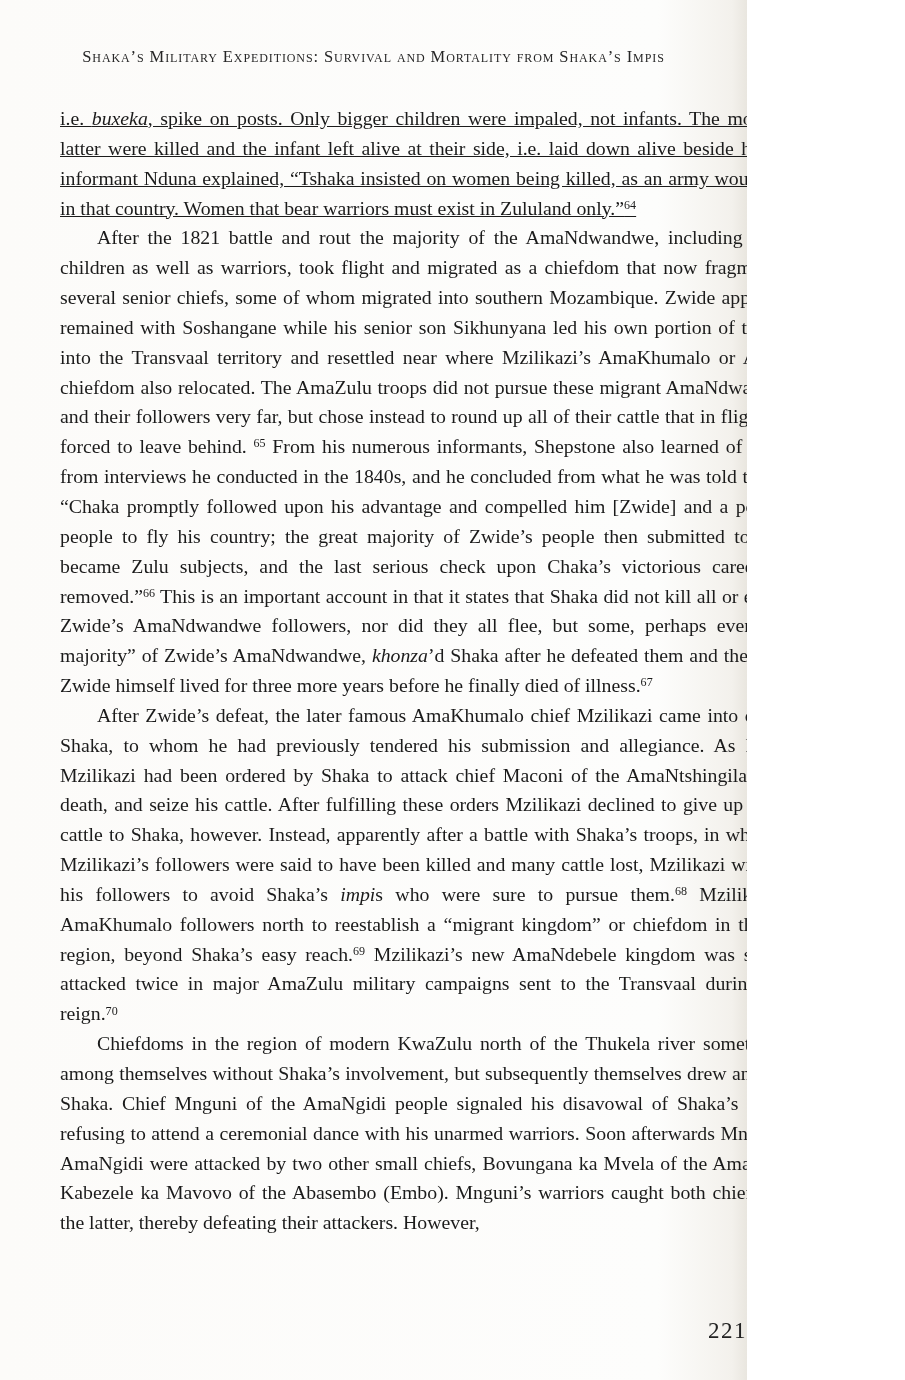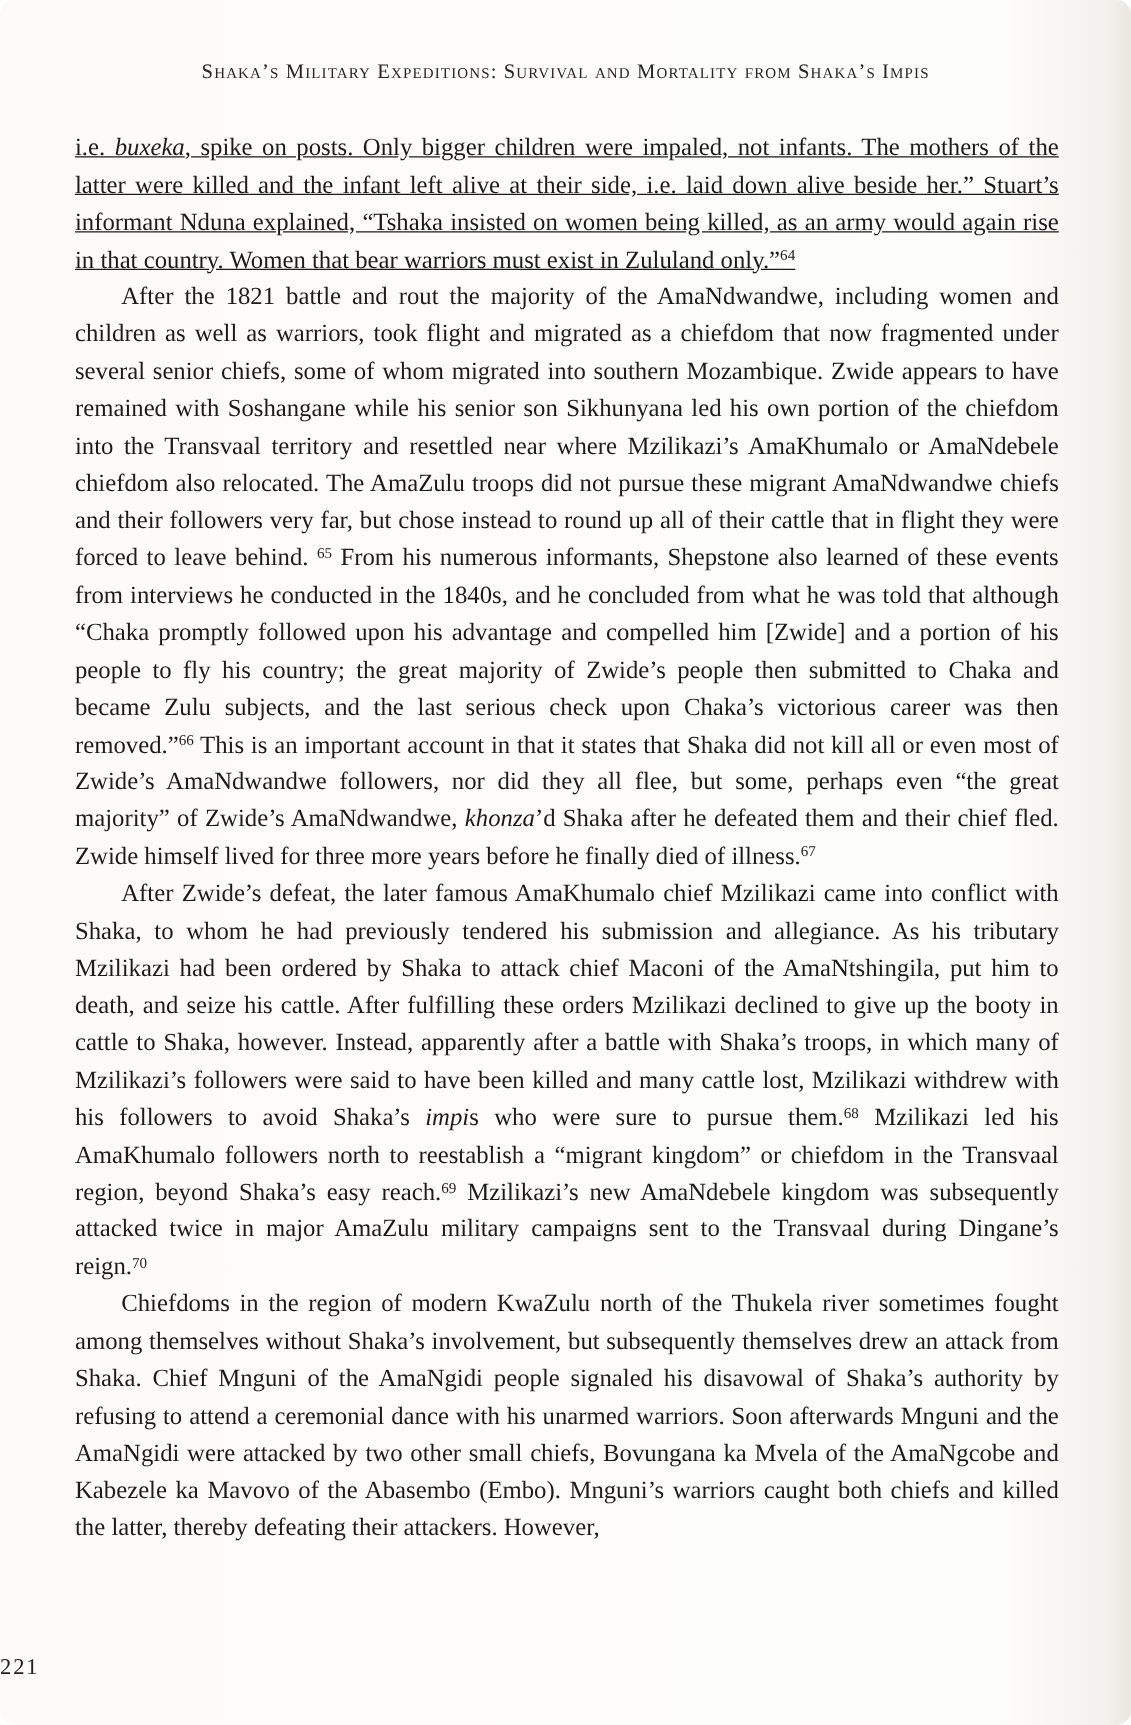--- a/index.html
+++ b/index.html
@@ -2,28 +2,27 @@
 <html><head>
 <meta charset="utf-8">
 <style>
   html, body {
     margin: 0;
     padding: 0;
     background: #ffffff;
   }
   .page {
     position: relative;
-    width: 905px;
+    width: 747px;
     height: 1380px;
     box-sizing: border-box;
     background: linear-gradient(90deg, #fcfbf9 0%, #fdfdfc 88%, #f3f1ec 98%, #e9e6df 100%);
     font-family: "Liberation Serif", "DejaVu Serif", serif;
     color: #1b1b1b;
     overflow: hidden;
-    border-radius: 12px;
   }
   .running-header {
     position: absolute;
     top: 47px;
     left: 0;
     right: 0;
     text-align: center;
     font-variant: small-caps;
     font-size: 16.5px;
     letter-spacing: 0.9px;
@@ -57,22 +56,22 @@
     line-height: 0;
     vertical-align: baseline;
     position: relative;
     top: -0.48em;
   }
   .page-number {
     position: absolute;
     bottom: 36px;
     left: 0;
     right: 0;
-    text-align: left;
-    font-size: 18px;
+    text-align: right;
+    font-size: 23px;
     letter-spacing: 1.5px;
     color: #222222;
   }
 </style>
 </head>
 <body>
 
 <div class="page">
 
   <div class="running-header">Shaka’s Military Expeditions: Survival and Mortality from Shaka’s Impis</div>

